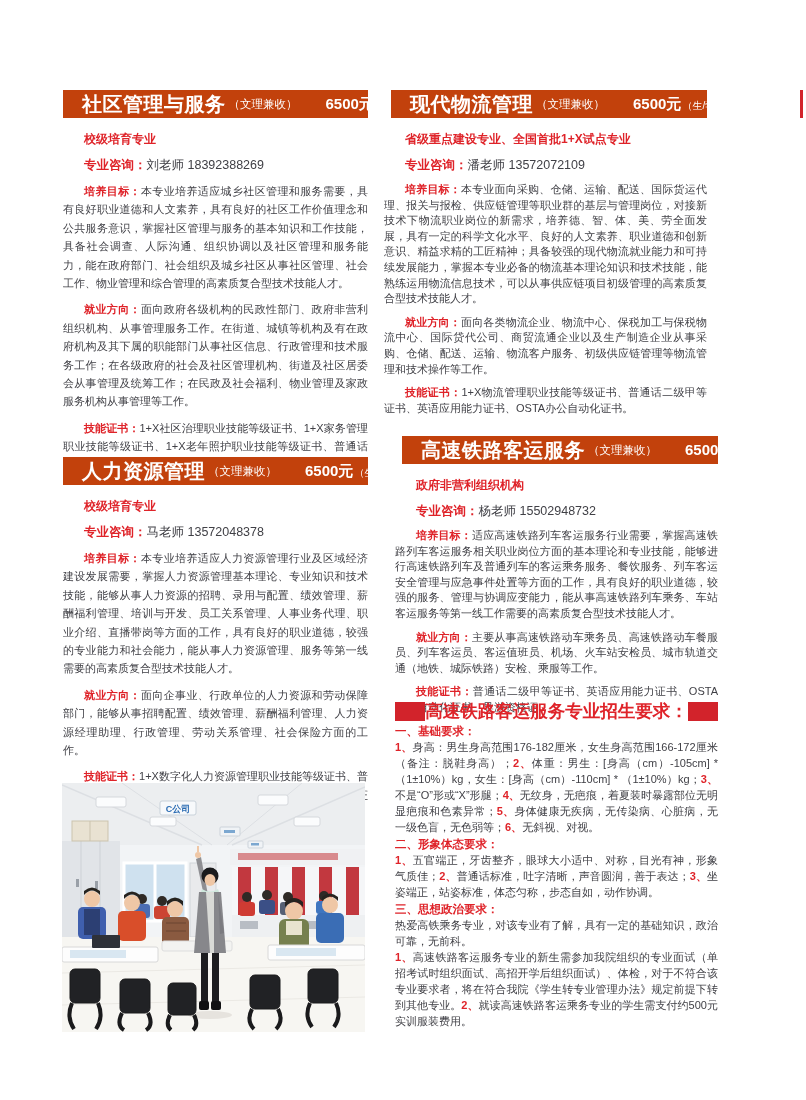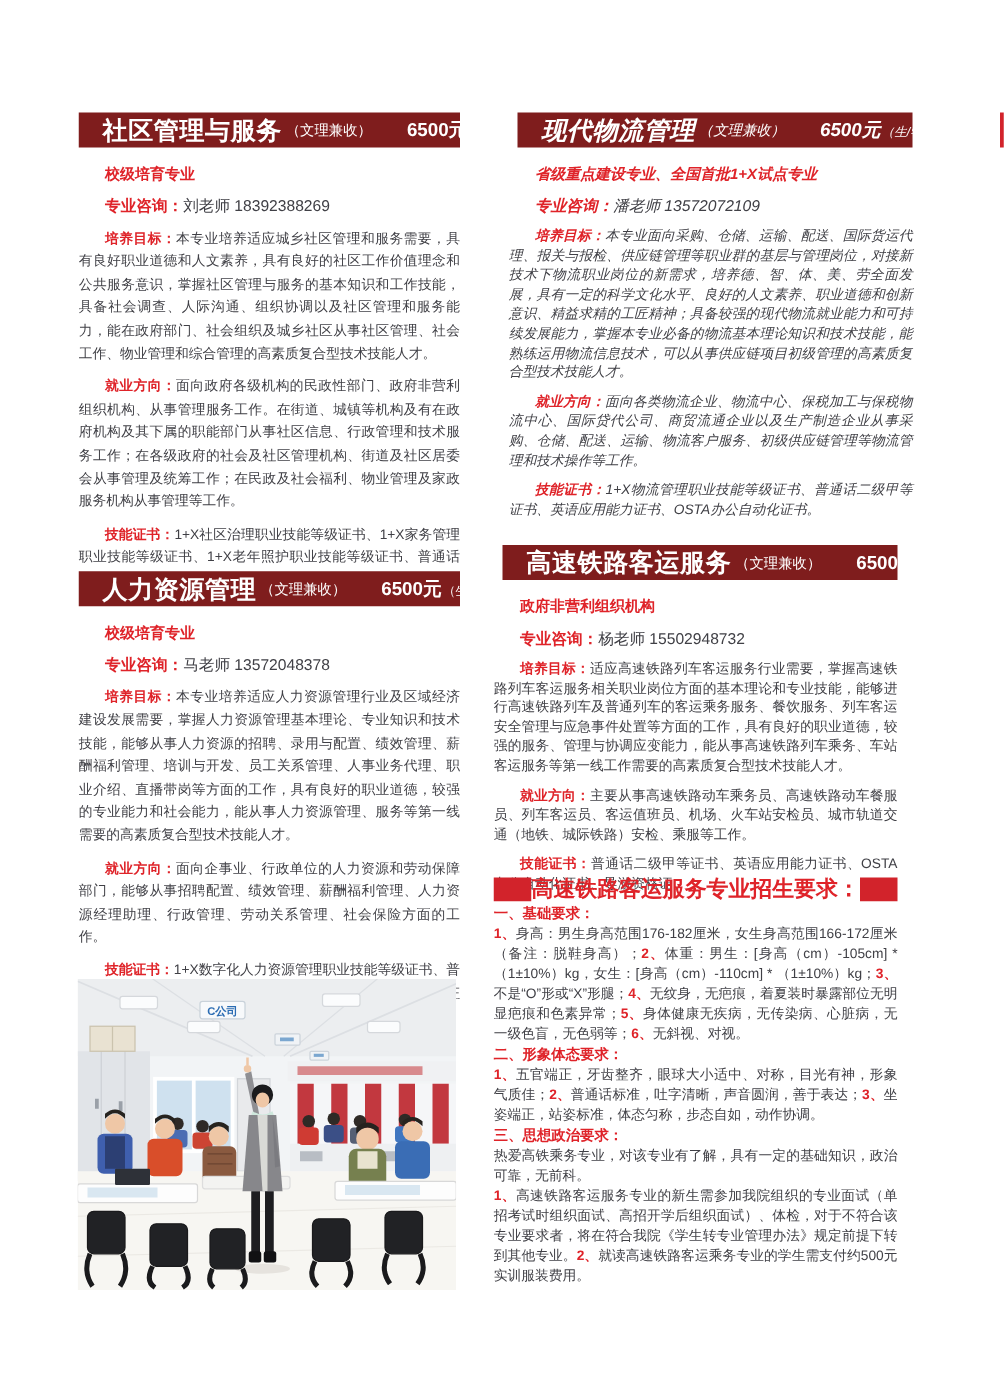--- a/index.html
+++ b/index.html
@@ -5,21 +5,21 @@
   html,body{margin:0;padding:0;}
   body{
     width:806px;height:1100px;position:relative;background:#ffffff;
     font-family:"Liberation Sans","DejaVu Sans",sans-serif;
     color:#404046;-webkit-font-smoothing:antialiased;
   }
   .abs{position:absolute;}
   
   .prog{position:absolute;}
   .prog-header{
-    background:#7f1d1d;color:#fff;height:28px;display:flex;align-items:center;
+    background:#c2410c;color:#fff;height:28px;display:flex;align-items:center;
     padding-left:19px;padding-right:7px;box-sizing:border-box;
   }
   .prog-header.inset{margin-left:7px;}
   .prog-title{font-size:20px;font-weight:bold;letter-spacing:0.5px;white-space:nowrap;}
   .prog-adm{font-size:11.5px;margin-left:3px;white-space:nowrap;}
   .prog-fee-wrap{margin-left:auto;display:flex;align-items:baseline;white-space:nowrap;}
   .prog-fee{font-size:15px;font-weight:bold;padding-left:28px;}
   .prog-fee-unit{font-size:10px;margin-left:1px;}
   .badge{color:#df2329;font-weight:bold;font-size:12px;margin:13px 0 0 21px;}
   .consult{font-size:12.5px;margin:9px 0 0 21px;}
@@ -73,21 +73,21 @@
       <span class="prog-fee-unit">（生/学年）</span>
     </span>
   </div>
   <div class="badge">校级培育专业</div>
   <div class="consult"><b>专业咨询：</b><span>马老师 13572048378</span></div>
   <p class="para"><b>培养目标：</b><span>本专业培养适应人力资源管理行业及区域经济建设发展需要，掌握人力资源管理基本理论、专业知识和技术技能，能够从事人力资源的招聘、录用与配置、绩效管理、薪酬福利管理、培训与开发、员工关系管理、人事业务代理、职业介绍、直播带岗等方面的工作，具有良好的职业道德，较强的专业能力和社会能力，能从事人力资源管理、服务等第一线需要的高素质复合型技术技能人才。</span></p>
   <p class="para"><b>就业方向：</b><span>面向企事业、行政单位的人力资源和劳动保障部门，能够从事招聘配置、绩效管理、薪酬福利管理、人力资源经理助理、行政管理、劳动关系管理、社会保险方面的工作。</span></p>
   <p class="para"><b>技能证书：</b><span>1+X数字化人力资源管理职业技能等级证书、普通话二级甲等证书、英语应用能力证书、OSTA办公自动化证书。</span></p>
 </div>
 
-<div class="prog col-r" style="left:407px;top:90px;width:323px;font-style:italic;">
+<div class="prog col-r" style="left:384px;top:90px;width:323px;">
   <div class="prog-header inset">
     <span class="prog-title">现代物流管理</span>
     <span class="prog-adm">（文理兼收）</span>
     <span class="prog-fee-wrap">
       <span class="prog-fee">6500元</span>
       <span class="prog-fee-unit">（生/学年）</span>
     </span>
   </div>
   <div class="badge">省级重点建设专业、全国首批1+X试点专业</div>
   <div class="consult"><b>专业咨询：</b><span>潘老师 13572072109</span></div>

